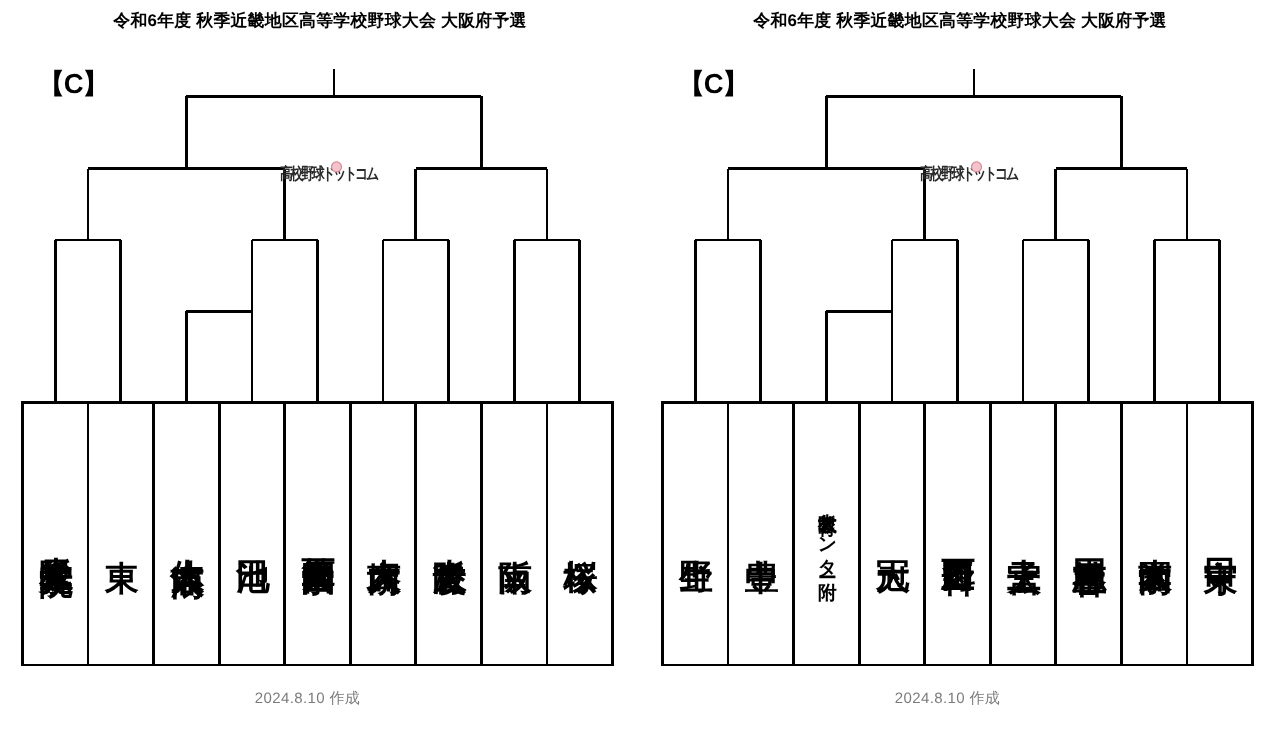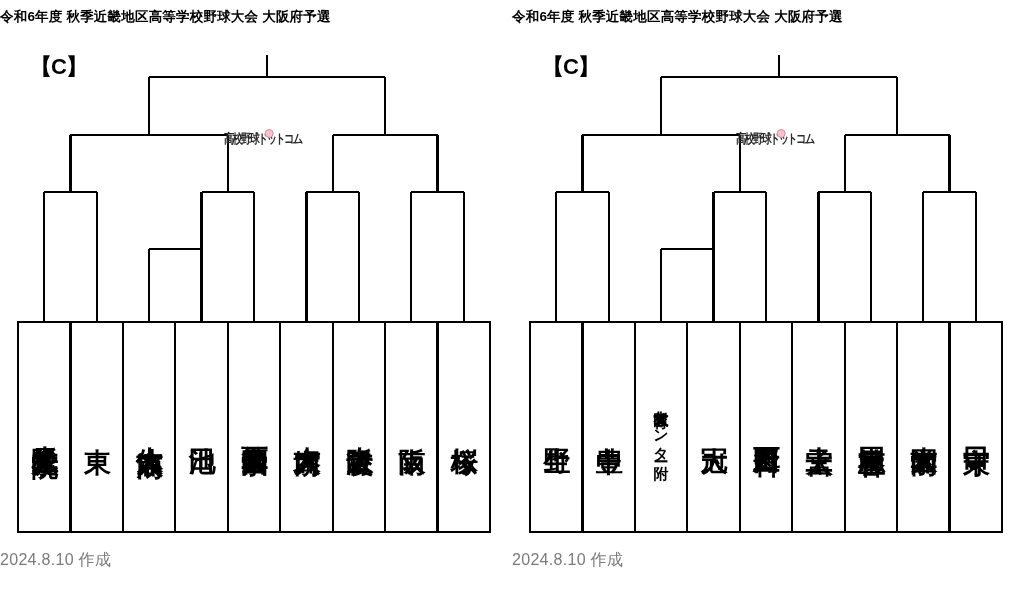--- a/index.html
+++ b/index.html
@@ -27,21 +27,21 @@
     height: 594px;
   }
   .panel-left  { left: 0; }
   .panel-right { left: 512px; }
 
   .panel-title {
     position: absolute;
     top: 8px;
     left: 0;
     width: 512px;
-    text-align: left;
+    text-align: center;
     font-size: 13.5px;
     font-weight: bold;
     letter-spacing: 0.2px;
     white-space: nowrap;
     color: #000;
   }
   .block-label {
     position: absolute;
     top: 52px;
     left: 30px;
@@ -83,22 +83,22 @@
     background: #f4c3cb;
     border: 1px solid #d98a9a;
     box-sizing: border-box;
     transform: scaleX(1.25);
   }
   .footer-date {
     position: absolute;
     top: 550px;
     left: 0;
     width: 492px;
-    text-align: left;
-    font-size: 16px;
+    text-align: center;
+    font-size: 12px;
     color: #7b7b7b;
     letter-spacing: 0.3px;
   }
 
   
   .team-cell {
     position: absolute;
     box-sizing: border-box;
     display: flex;
     align-items: center;

